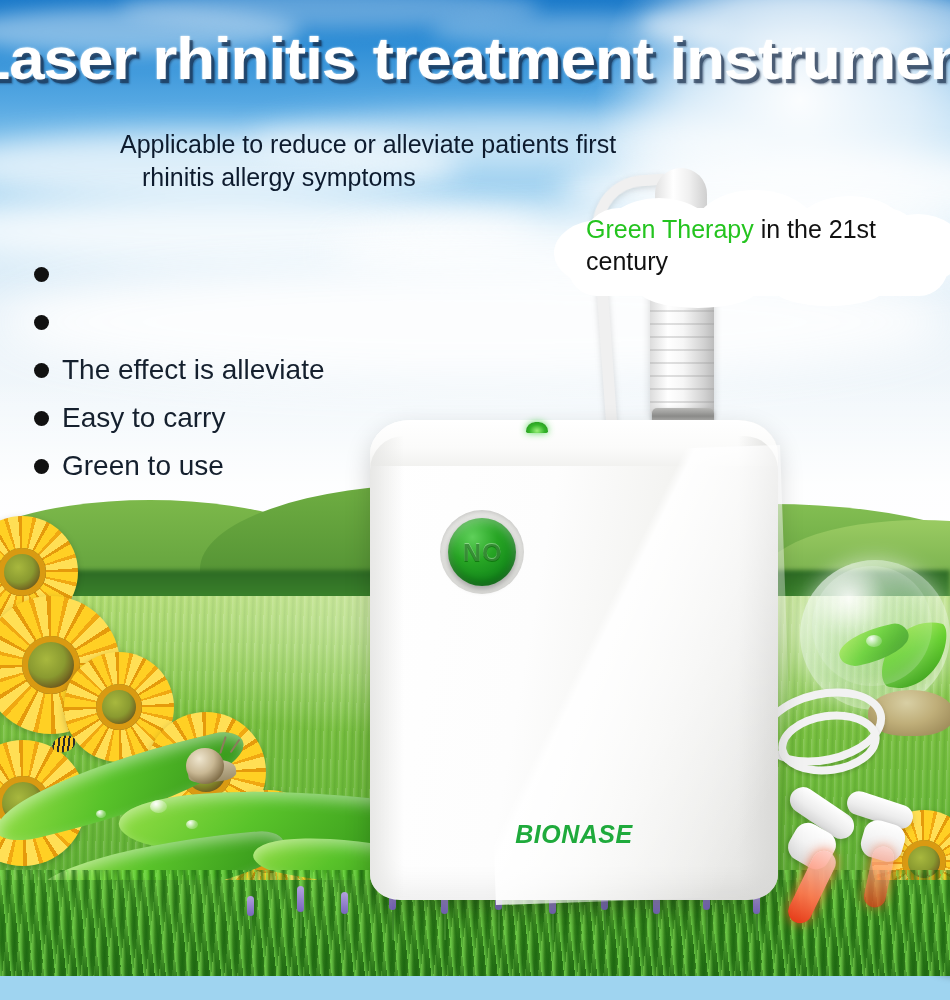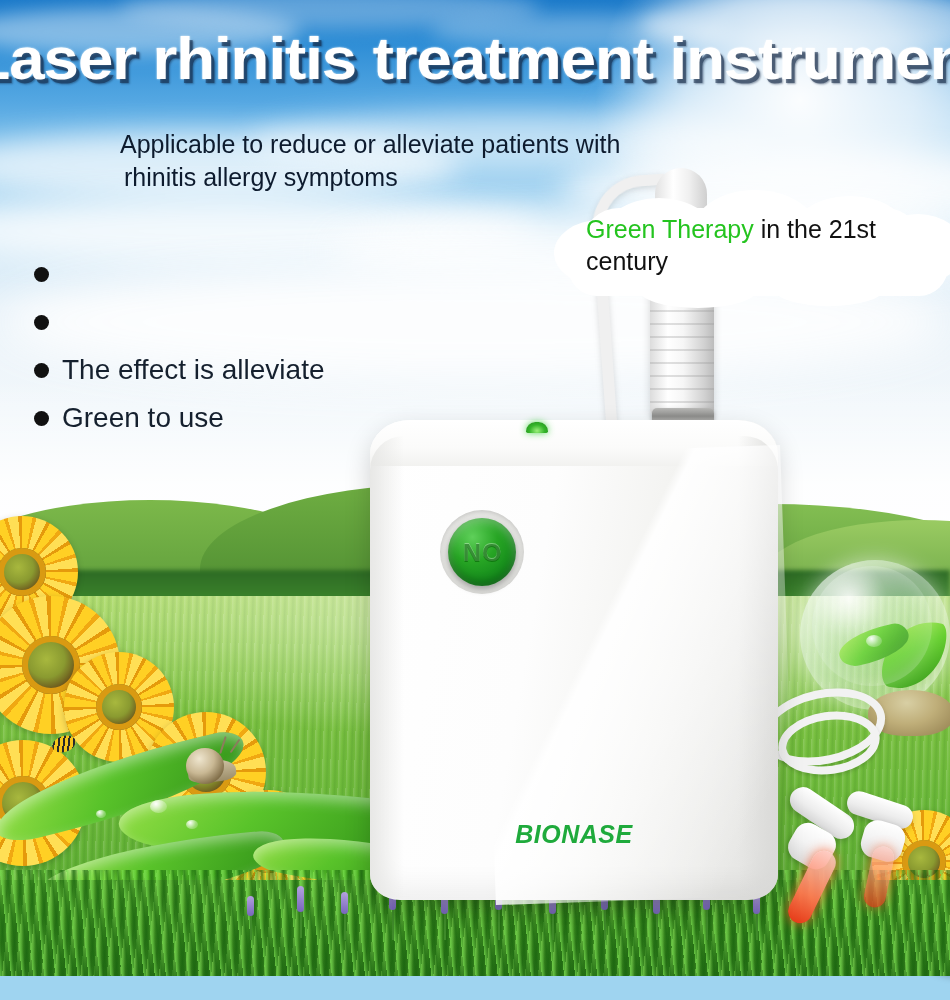--- a/index.html
+++ b/index.html
@@ -242,21 +242,21 @@
       3px 4px 0 rgba(20,40,70,.55),
       4px 5px 2px rgba(10,30,60,.40),
       0 0 2px rgba(255,255,255,.9);
     white-space:nowrap;
   }
   .subtitle{
     position:absolute;left:120px;top:128px;width:760px;
     font-size:25px;color:#0d1b2e;line-height:1.32;
     font-family:"Liberation Sans",sans-serif;
   }
-  .subtitle .l2{display:block;margin-left:4px;}
+  .subtitle .l2{display:block;margin-left:22px;}
 
   .features{position:absolute;left:34px;top:250px;width:460px;}
   .feature{display:flex;align-items:center;height:48px;}
   .feature .dot{
     width:15px;height:15px;border-radius:50%;background:#111;flex:0 0 auto;margin-right:13px;
   }
   .feature .flabel{
     font-size:28px;color:#15202e;font-family:"Liberation Sans",sans-serif;white-space:nowrap;
   }
 
@@ -443,35 +443,39 @@
     <div class="lobe" style="left:96px;top:80px;width:120px;height:38px;"></div>
     <div class="lobe" style="left:232px;top:82px;width:110px;height:34px;"></div>
     <div class="cloudtext">
       <span class="green">Green Therapy</span><span> in the 21st century</span>
     </div>
   </div>
 
   <div class="title">Laser rhinitis treatment instrument</div>
 
   <div class="subtitle">
-    <span>Applicable to reduce or alleviate patients with</span>
+    <span>Applicable to reduce or alleviate patients first</span>
     <span class="l2">rhinitis allergy symptoms</span>
   </div>
 
   <div class="features">
     <div class="feature">
       <span class="dot"></span>
     </div>
     <div class="feature">
       <span class="dot"></span>
     </div>
     <div class="feature">
       <span class="dot"></span>
       <span class="flabel">The effect is alleviate</span>
     </div>
     <div class="feature">
       <span class="dot"></span>
+      <span class="flabel">Easy to carry</span>
+    </div>
+    <div class="feature">
+      <span class="dot"></span>
       <span class="flabel">Green to use</span>
     </div>
   </div>
 
 
 </div>
 
 </body></html>

